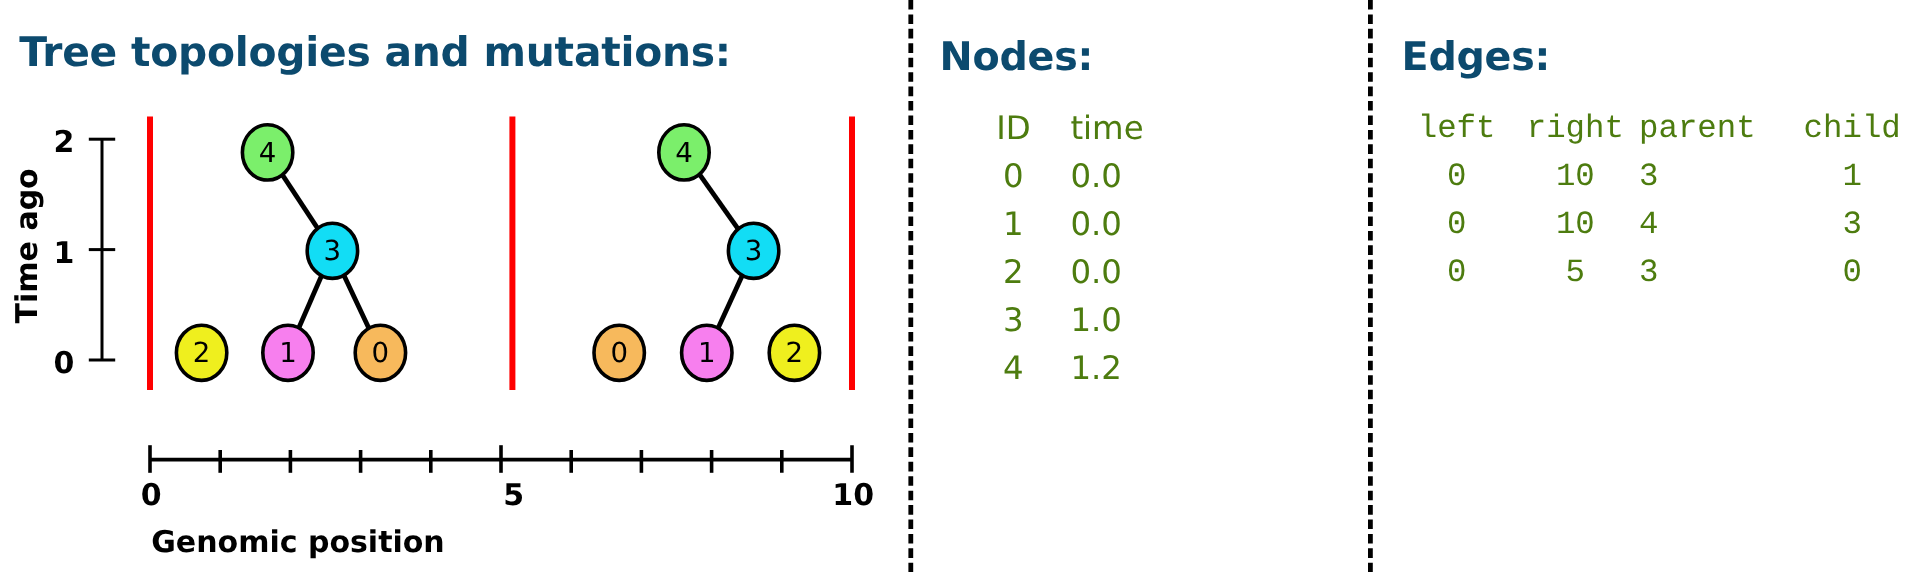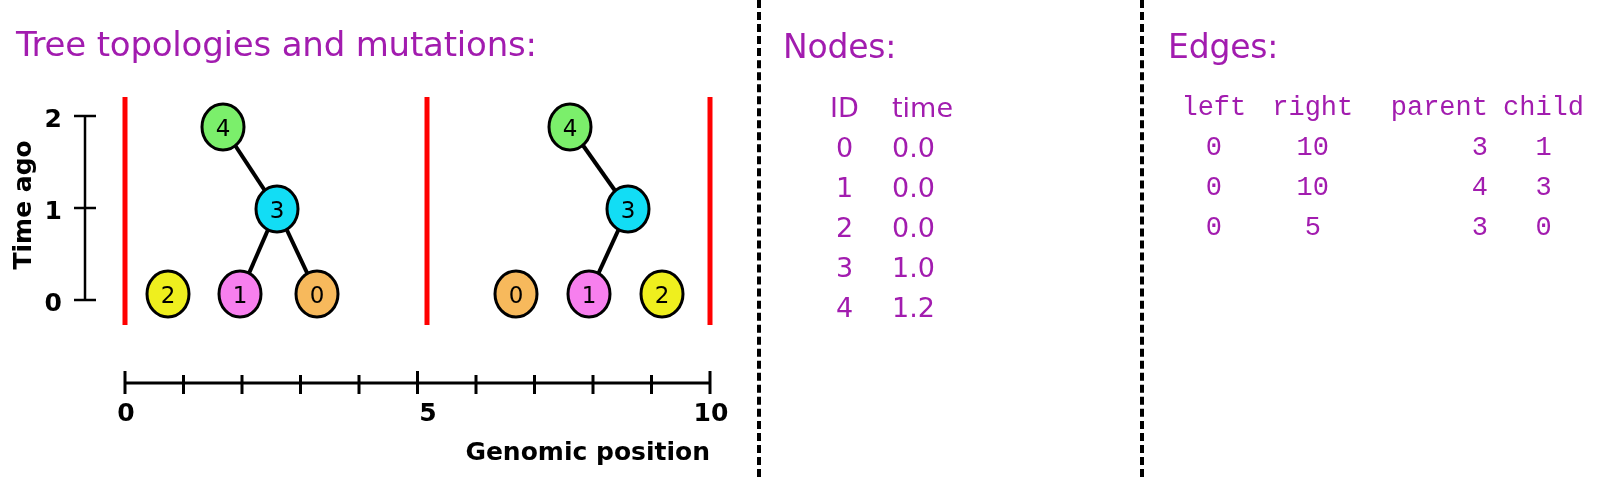--- a/index.html
+++ b/index.html
@@ -35,23 +35,23 @@
     height: 477px;
     border-left: 4px dashed #000000;
   }
   #divider-1 { left: 757px; }
   #divider-2 { left: 1140px; }
 
   
   .heading {
     position: absolute;
     font-family: "DejaVu Sans", sans-serif;
-    font-weight: normal;
+    font-weight: bold;
     font-size: 33px;
-    color: #a21caf;
+    color: #0c4a6e;
     white-space: nowrap;
     letter-spacing: -0.2px;
   }
   #title-trees { left: 16px; top: 24px; font-size: 34px; }
   #title-nodes { left: 26px; top: 27px; }
   #title-edges { left: 28px; top: 27px; }
 
   
   #plot-area {
     position: absolute;
@@ -75,61 +75,61 @@
     top: 195px;
     width: 120px;
     text-align: center;
     transform: rotate(-90deg);
     transform-origin: center center;
   }
   #xlabel-genomic {
     left: 126px;
     top: 437px;
     width: 584px;
-    text-align: right;
+    text-align: left;
   }
   .tick-text {
     position: absolute;
     font-family: "DejaVu Sans", sans-serif;
     font-weight: bold;
     font-size: 25px;
     color: #000;
     white-space: nowrap;
   }
   .ytick-text { width: 30px; text-align: right; }
   .xtick-text { width: 60px; text-align: center; }
 
   
   .data-table {
     position: absolute;
     border-collapse: collapse;
     font-family: "DejaVu Sans", sans-serif;
     font-size: 27px;
-    color: #a21caf;
+    color: #4d7c0f;
   }
   .data-table th,
   .data-table td {
     font-weight: normal;
     padding: 0;
     line-height: 40px;
     white-space: nowrap;
   }
   #nodes-table { left: 40px; top: 88px; }
   #nodes-table th:nth-child(1),
   #nodes-table td:nth-child(1) { width: 95px; text-align: center; }
   #nodes-table th:nth-child(2),
   #nodes-table td:nth-child(2) { width: 128px; text-align: left; }
 
   #edges-table { left: 28px; top: 88px; font-family: Liberation Mono, monospace; }
   #edges-table th:nth-child(1),
   #edges-table td:nth-child(1) { width: 98px; text-align: center; }
   #edges-table th:nth-child(2),
   #edges-table td:nth-child(2) { width: 112px; text-align: center; }
   #edges-table th:nth-child(3),
-  #edges-table td:nth-child(3) { width: 128px; text-align: right; }
+  #edges-table td:nth-child(3) { width: 128px; text-align: left; }
   #edges-table th:nth-child(4),
   #edges-table td:nth-child(4) { width: 118px; text-align: center; }
 
   .node-glyph-text {
     font-family: "DejaVu Sans", sans-serif;
     font-size: 23px;
     font-weight: normal;
     fill: #000000;
     text-anchor: middle;
     dominant-baseline: central;

